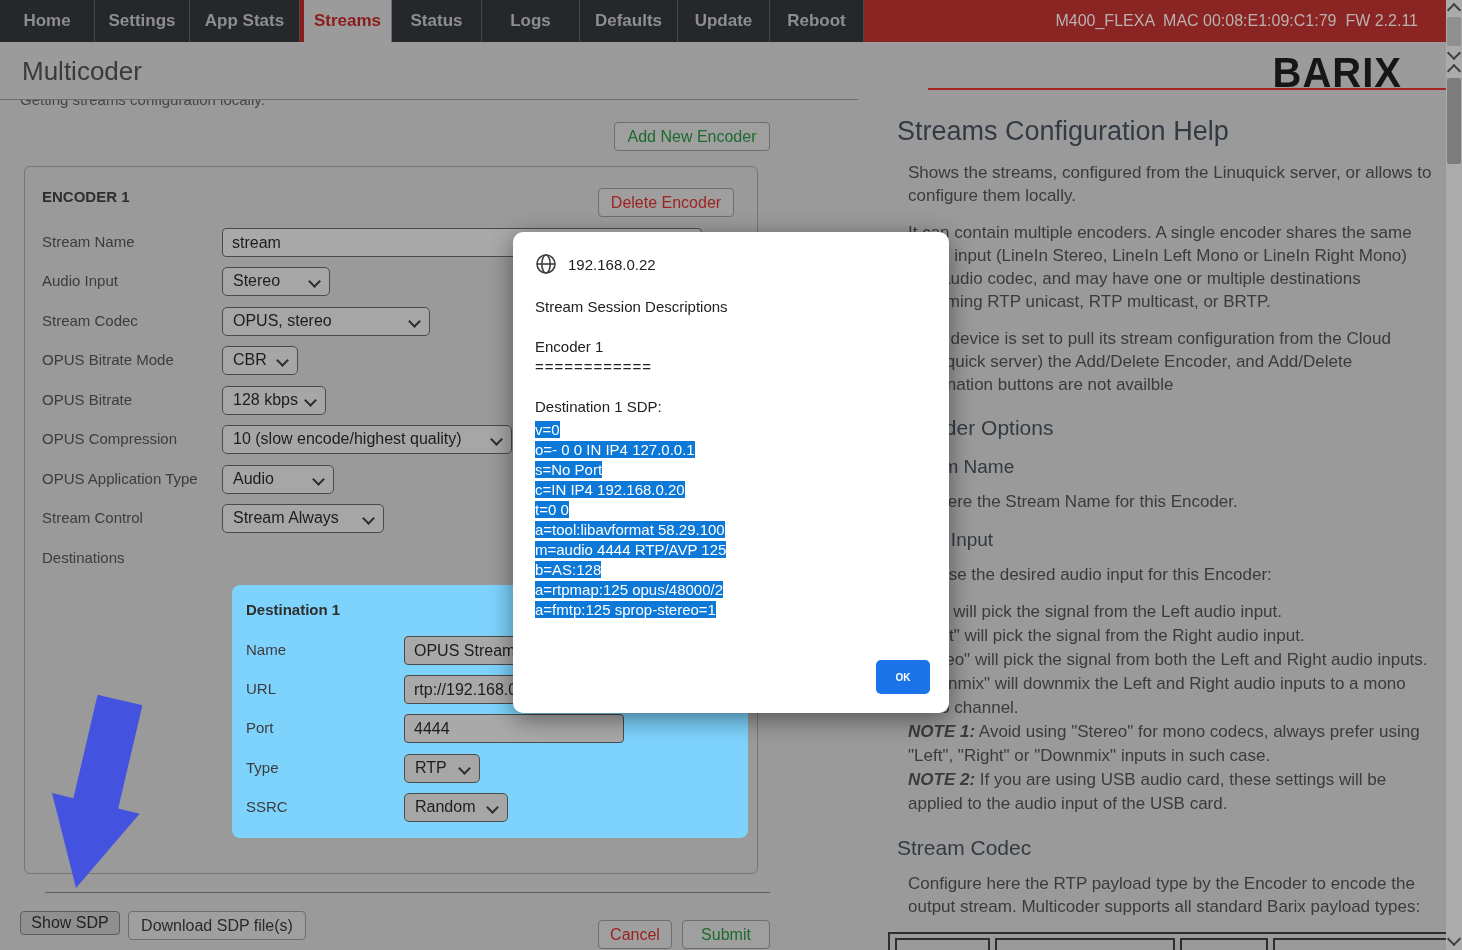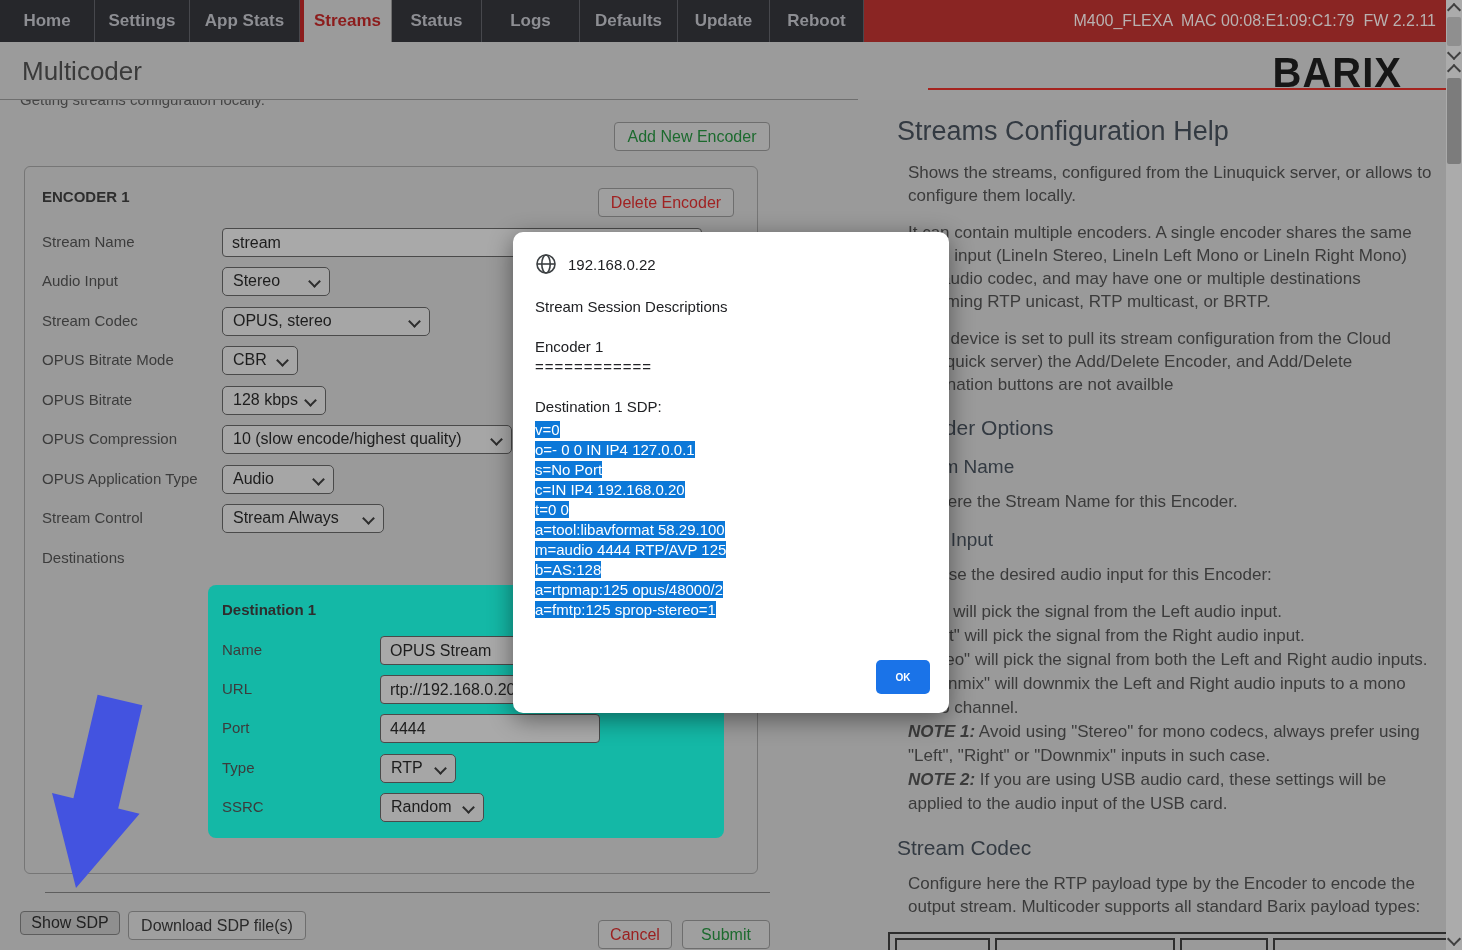--- a/index.html
+++ b/index.html
@@ -5,21 +5,21 @@
   html,body{margin:0;padding:0;}
   body{font-family:"Liberation Sans","DejaVu Sans",sans-serif;}
   #page{position:relative;width:1462px;height:950px;background:#9a9a9a;overflow:hidden;}
 
   
   #nav{position:absolute;left:0;top:0;width:1462px;height:42px;background:#26272b;display:flex;z-index:2;}
   .tab{box-sizing:border-box;height:42px;display:flex;align-items:center;justify-content:center;
        font-size:17px;font-weight:bold;color:#8d8e93;border-right:1px solid #47484d;cursor:default;}
   .tab.active{background:#9b9b9b;color:#8c1c1c;border-left:4px solid #8c1c1c;border-right:1px solid #6f6f6f;}
   #nav-right{flex:1;background:#8a2523;display:flex;align-items:center;justify-content:flex-end;
-       padding-right:26px;color:#b9b1b0;font-size:16px;white-space:pre;}
+       padding-right:44px;color:#b9b1b0;font-size:16px;white-space:pre;}
 
   
   #header{position:absolute;left:0;top:42px;width:1462px;height:58px;background:#9b9b9b;}
   #page-title{position:absolute;left:22px;top:14px;font-size:26px;color:#3a3a3a;}
   #brand{position:absolute;right:60px;top:8px;font-size:40px;font-weight:900;letter-spacing:1px;color:#161616;
          font-family:"Liberation Sans","DejaVu Sans",sans-serif;transform:scaleY(1.05);}
   #left-frame-border{position:absolute;left:0;top:99px;width:858px;height:1px;background:#6f6f6f;}
   #help-red-border{position:absolute;left:928px;top:88px;width:518px;height:2px;background:#a5241f;}
 
   
@@ -31,21 +31,21 @@
        border-radius:5px;color:#1d1d1d;font-size:16px;padding:4px 26px 4px 10px;cursor:default;}
   .sel .chev{position:absolute;right:10px;top:9px;width:7px;height:7px;border-right:2px solid #2d2d2d;
        border-bottom:2px solid #2d2d2d;transform:rotate(45deg);}
   .btn{position:absolute;box-sizing:border-box;background:#9f9f9f;border:1px solid #6e6e6e;border-radius:4px;
        font-size:16px;display:flex;align-items:center;justify-content:center;cursor:default;font-family:inherit;}
   #status-text{position:absolute;left:20px;top:-9px;font-size:15px;color:#454545;}
   #add-encoder-btn{left:614px;top:22px;width:156px;height:29px;color:#1c6a2e;}
   #encoder-box{position:absolute;left:24px;top:66px;width:732px;height:706px;border:1px solid #767676;border-radius:6px;}
   #encoder-title{left:42px;top:88px;font-weight:bold;font-size:15px;color:#2e2e2e;}
   #delete-encoder-btn{left:598px;top:88px;width:136px;height:29px;color:#a02222;}
-  #dest-panel{position:absolute;left:208px;top:485px;width:516px;height:253px;background:#14b8a6;border-radius:8px;}
+  #dest-panel{position:absolute;left:232px;top:485px;width:516px;height:253px;background:#7dd3fc;border-radius:8px;}
   #dest-title{position:absolute;left:14px;top:16px;font-weight:bold;font-size:15px;color:#2e2e2e;}
   .dest-lbl{position:absolute;left:14px;font-size:15px;color:#3c3c3c;}
   #hr-bottom{position:absolute;left:45px;top:792px;width:725px;height:1px;background:#5e5e5e;}
   #show-sdp-btn{left:20px;top:811px;width:100px;height:24px;background:#8f8f8f;border-color:#5d5d5d;color:#222;}
   #download-sdp-btn{left:128px;top:811px;width:178px;height:29px;color:#2a2a2a;}
   #cancel-btn{left:598px;top:820px;width:74px;height:29px;color:#9b2020;}
   #submit-btn{left:682px;top:820px;width:88px;height:29px;color:#1c6a2e;}
 
   
   #help{position:absolute;left:876px;top:90px;width:570px;height:860px;overflow:hidden;box-sizing:border-box;

